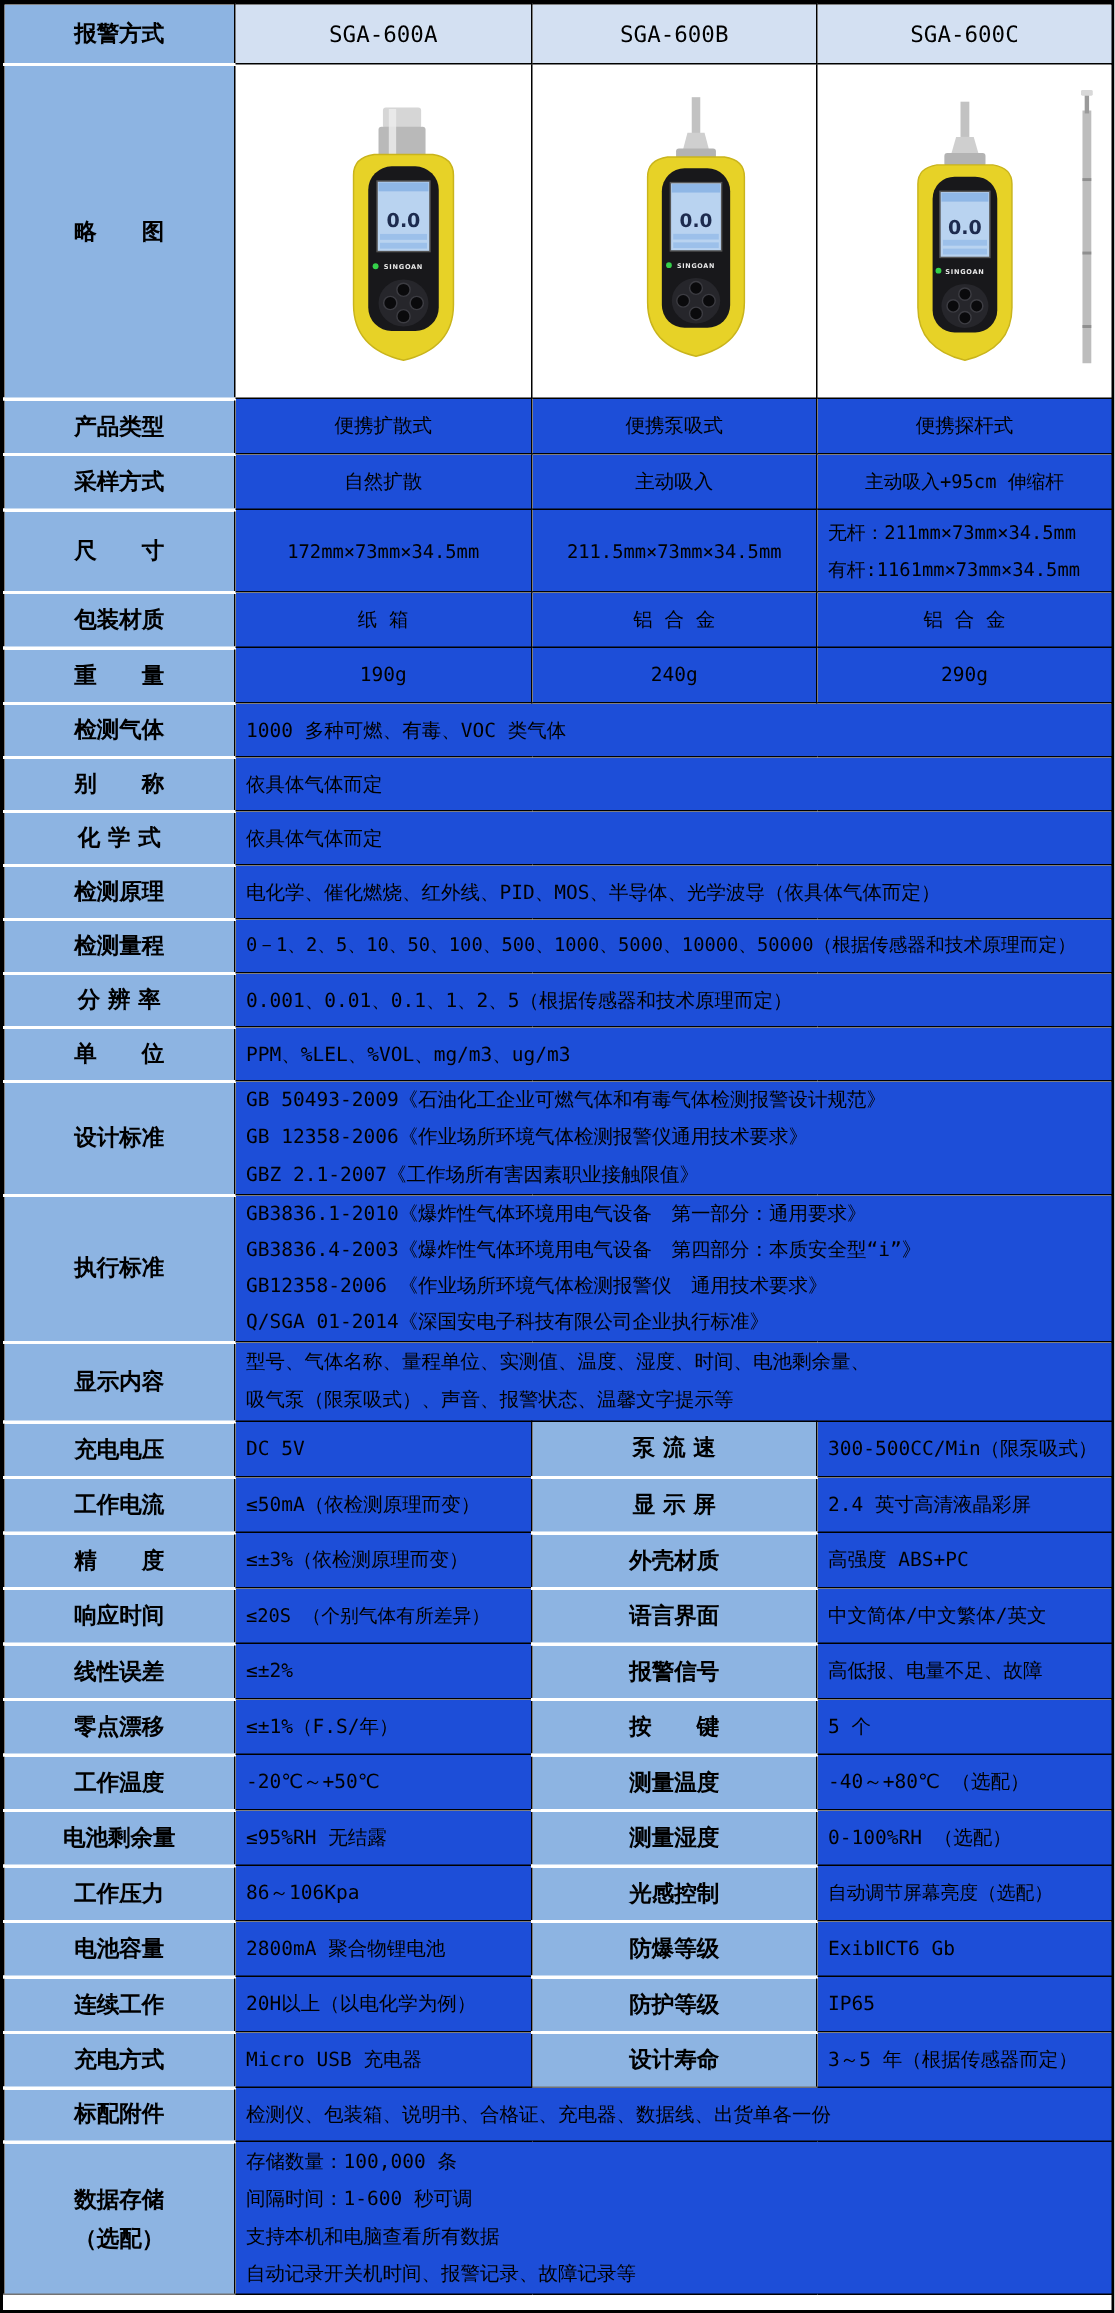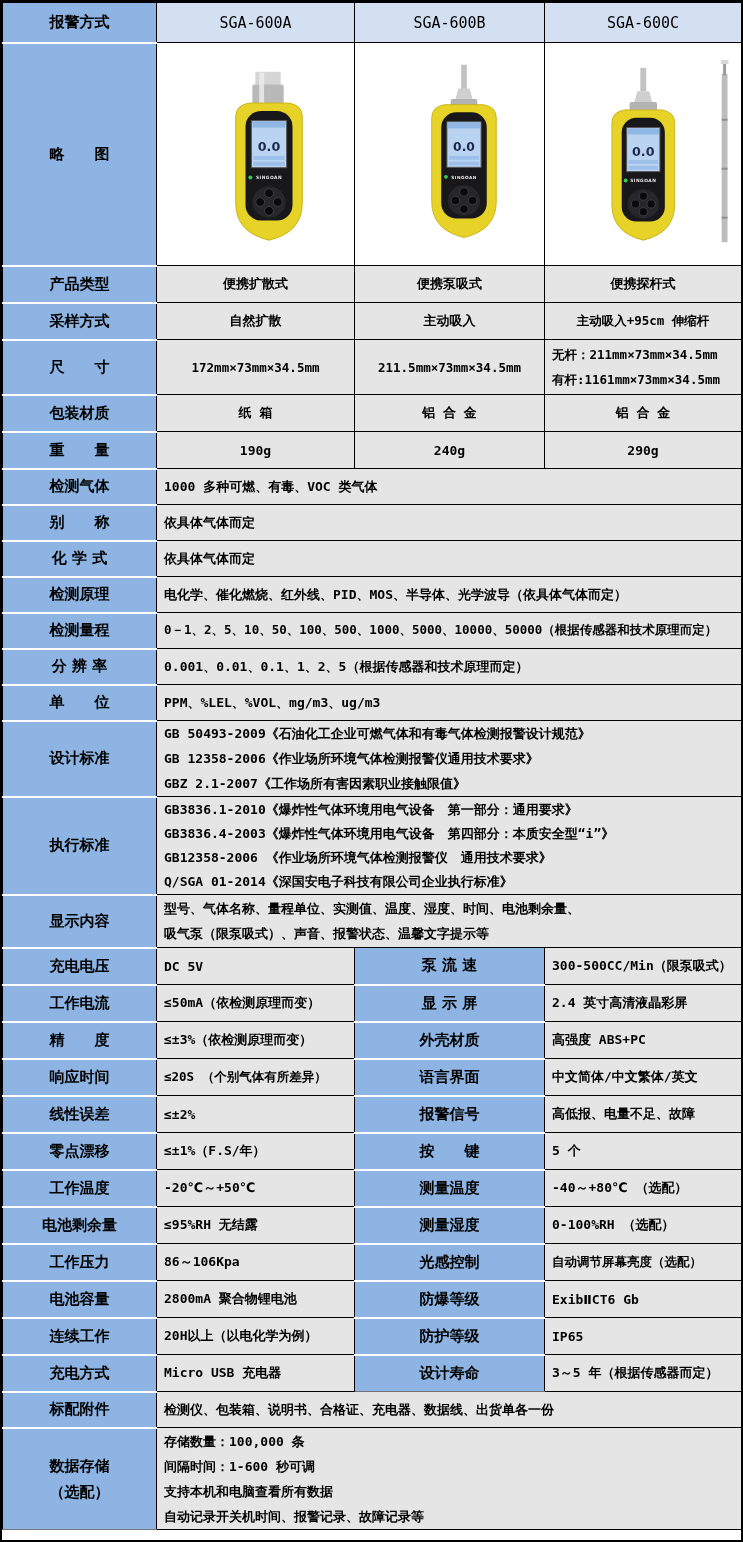--- a/index.html
+++ b/index.html
@@ -6,21 +6,21 @@
   body{width:743px;font-family:"DejaVu Sans","Liberation Sans",sans-serif;color:#000;}
   .frame{width:739px;height:1538px;border:2px solid #000;}
   table{border-collapse:collapse;width:739px;table-layout:fixed;}
   td{border:1px solid #000;padding:0 7px;font-size:13px;vertical-align:middle;overflow:hidden;}
   td.label{background:#8db4e2;font-weight:bold;text-align:center;font-size:15px;
            border-top:2px solid #fff;border-bottom:2px solid #fff;padding:0 2px;}
   td.bt0{border-top:1px solid #000;}
   td.bb0{border-bottom:1px solid #737373;}
   td.model{background:#d3e0f2;text-align:center;font-size:15px;
            font-family:"DejaVu Sans Mono","Liberation Mono",monospace;}
-  td.value{background:#e5e5e5;font-family:"DejaVu Sans Mono","DejaVu Sans",monospace;font-weight:bold;}
+  td.value{background:#1d4ed8;font-family:"DejaVu Sans Mono","DejaVu Sans",monospace;}
   td.center{text-align:center;}
   td.img{background:#ffffff;padding:16px;}
   .lines div{line-height:25px;white-space:nowrap;}
   .lines.l4 div{line-height:24px;}
   td.small{font-size:12.5px;}
   svg{display:block;margin:0 auto;}
   .lcd{font:bold 13px "DejaVu Sans",sans-serif;text-anchor:middle;fill:#1d2b4e;}
   .brand{font:bold 4.5px "DejaVu Sans",sans-serif;text-anchor:middle;fill:#e8e8e8;letter-spacing:.5px;}
   .lbl2 div{line-height:26px;}
 </style>

